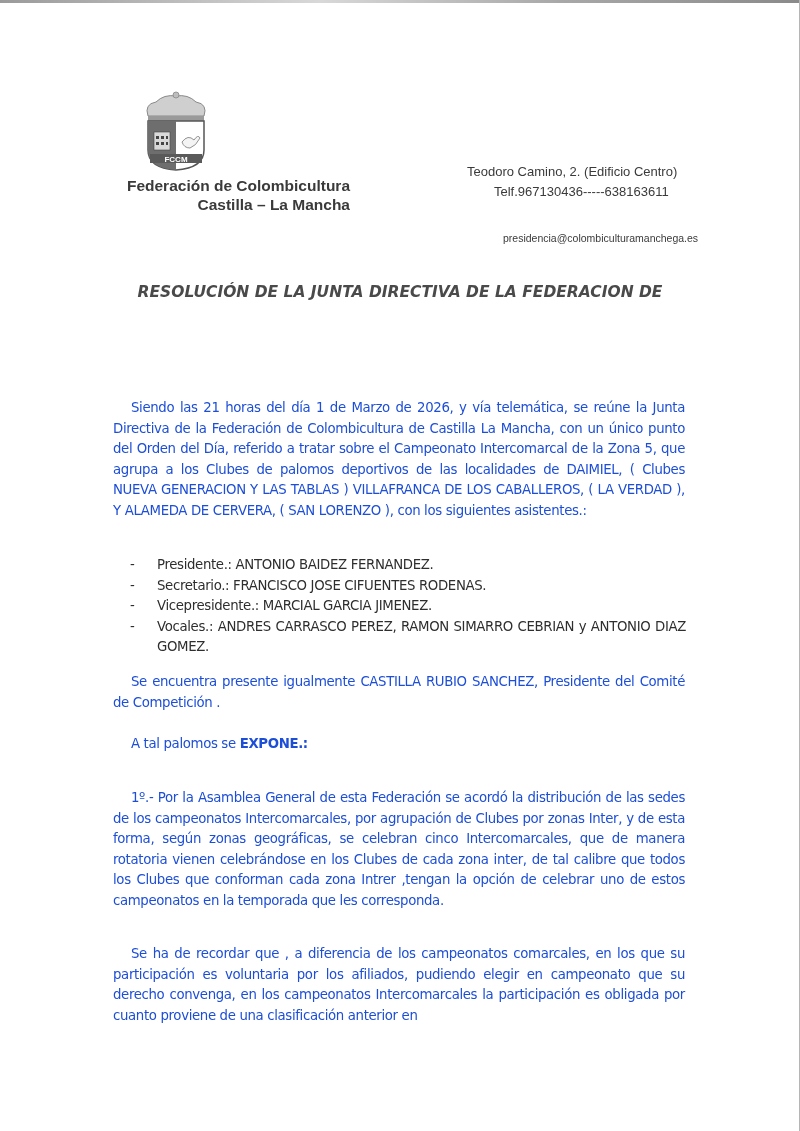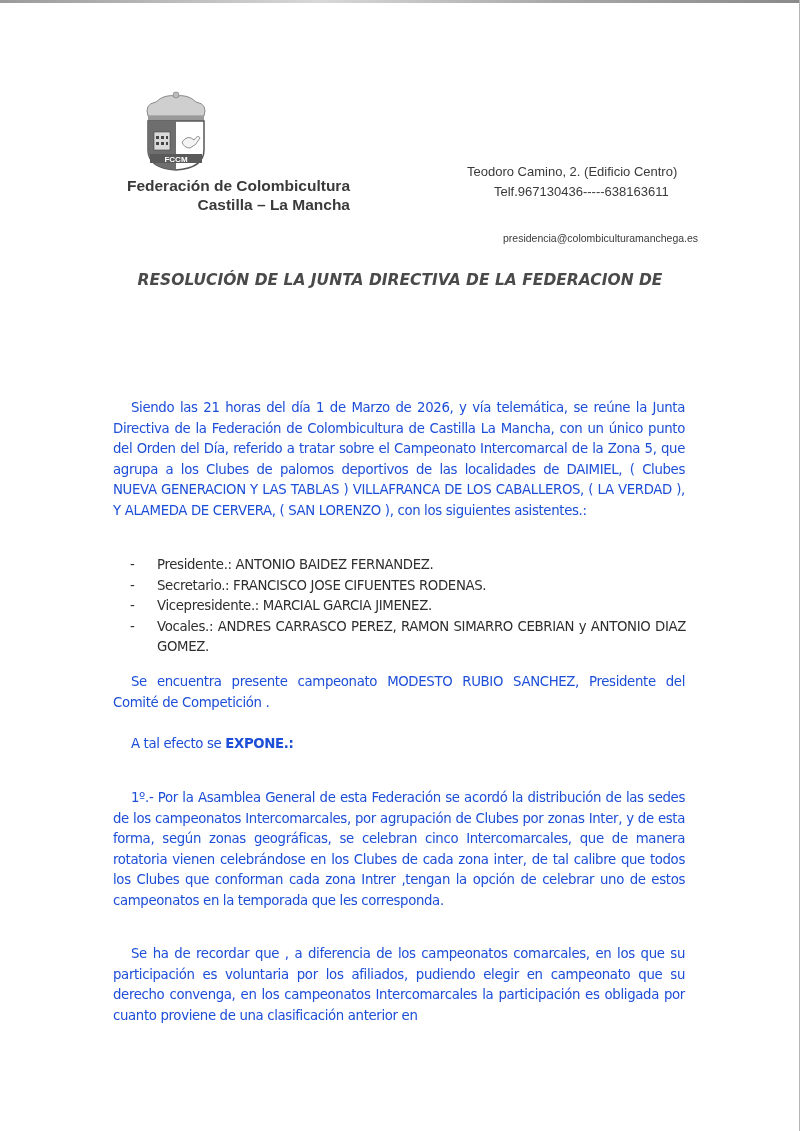--- a/index.html
+++ b/index.html
@@ -22,21 +22,21 @@
     position: absolute; left: 467px; top: 162px;
     font-family: "Liberation Sans", sans-serif; font-size: 13px; line-height: 20px; color: #3a3a3a;
   }
   .address .l1 { display: block; margin-left: 0; }
   .address .l2, .address .l3 { display: block; margin-left: 27px; }
   .email {
     position: absolute; left: 486px; top: 232px;
     font-family: "Liberation Sans", sans-serif; font-size: 10.5px; color: #3a3a3a; padding-left: 17px;
   }
   .title {
-    position: absolute; left: 120px; top: 270px; width: 560px; text-align: center;
+    position: absolute; left: 120px; top: 282px; width: 560px; text-align: center;
     font-family: "DejaVu Sans", sans-serif; font-style: italic; font-weight: bold; font-size: 15.5px; line-height: 21px; color: #4a4a4a;
   }
   .body-text {
     position: absolute; left: 113px; width: 572px;
     font-family: "DejaVu Sans", sans-serif; font-size: 13.3px; line-height: 20.6px;
     text-align: justify; letter-spacing: -0.35px; color: #1d4ed8;
   }
   .indent { text-indent: 18px; }
   .list { position: absolute; left: 130px; top: 555px; width: 556px; margin: 0; padding: 0; list-style: none;
     font-family: "DejaVu Sans", sans-serif; font-size: 13.3px; line-height: 20.6px; letter-spacing: -0.35px; color: #2e2e2e; }
@@ -106,21 +106,21 @@
   <li>
       <span class="dash">-</span>
       <span class="txt">Vicepresidente.: MARCIAL GARCIA JIMENEZ.</span>
     </li>
   <li>
       <span class="dash">-</span>
       <span class="txt">Vocales.: ANDRES CARRASCO PEREZ, RAMON SIMARRO CEBRIAN y ANTONIO DIAZ GOMEZ.</span>
     </li>
 </ul>
 
-<div class="body-text indent" style="top:672px;">Se encuentra presente campeonato MODESTO RUBIO SANCHEZ, Presidente del Comité de Competición .</div>
+<div class="body-text indent" style="top:672px;">Se encuentra presente igualmente CASTILLA RUBIO SANCHEZ, Presidente del Comité de Competición .</div>
 
 <div class="body-text indent" style="top:734px;">
-  <span>A  tal efecto se </span><span class="bold">EXPONE.:</span>
+  <span>A  tal palomos se </span><span class="bold">EXPONE.:</span>
 </div>
 
 <div class="body-text indent" style="top:788px;">1º.- Por la Asamblea General de esta Federación se acordó la distribución de las sedes de los campeonatos Intercomarcales, por agrupación de Clubes por zonas Inter, y de esta forma, según zonas geográficas, se celebran cinco Intercomarcales, que de manera rotatoria vienen celebrándose en los Clubes de cada zona inter, de tal calibre que todos los Clubes que conforman cada zona Intrer ,tengan la opción de celebrar uno de estos campeonatos en la temporada que les corresponda.</div>
 
 <div class="body-text indent" style="top:944px;">Se ha de recordar que , a diferencia de los campeonatos comarcales, en los que su participación es voluntaria por los afiliados, pudiendo elegir en campeonato que su derecho convenga, en los campeonatos Intercomarcales la participación es obligada por cuanto proviene de una clasificación anterior en</div>
 
 </body></html>

